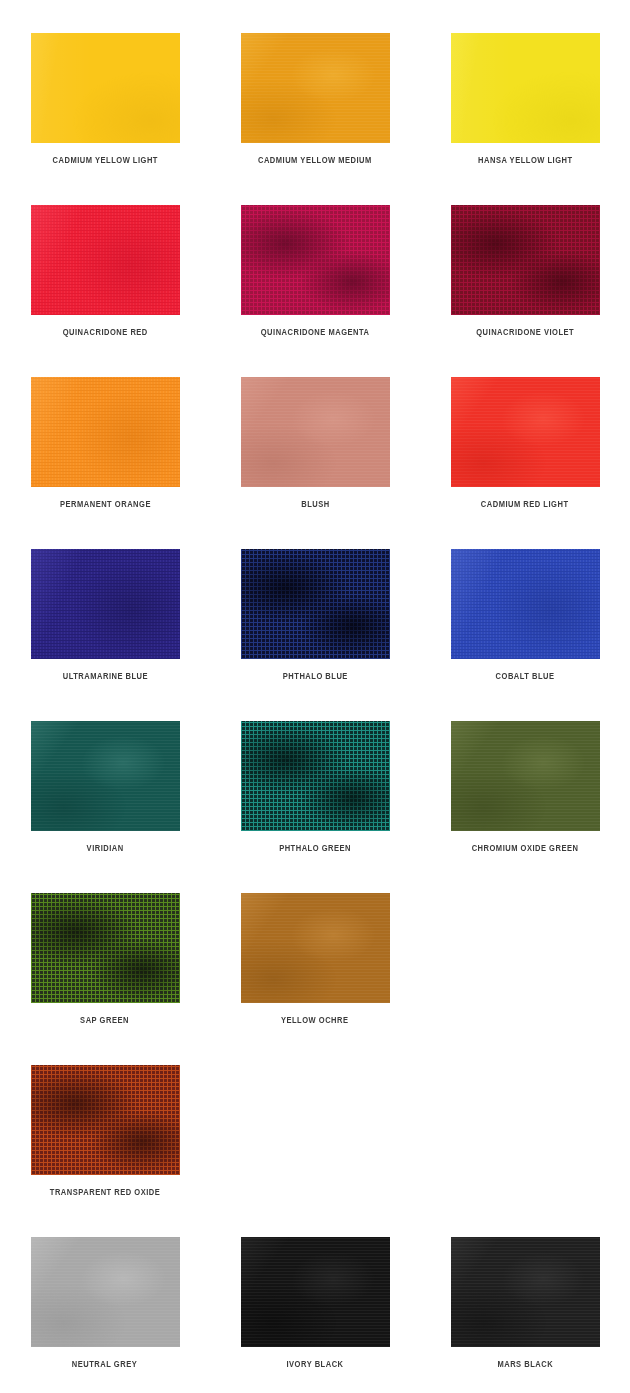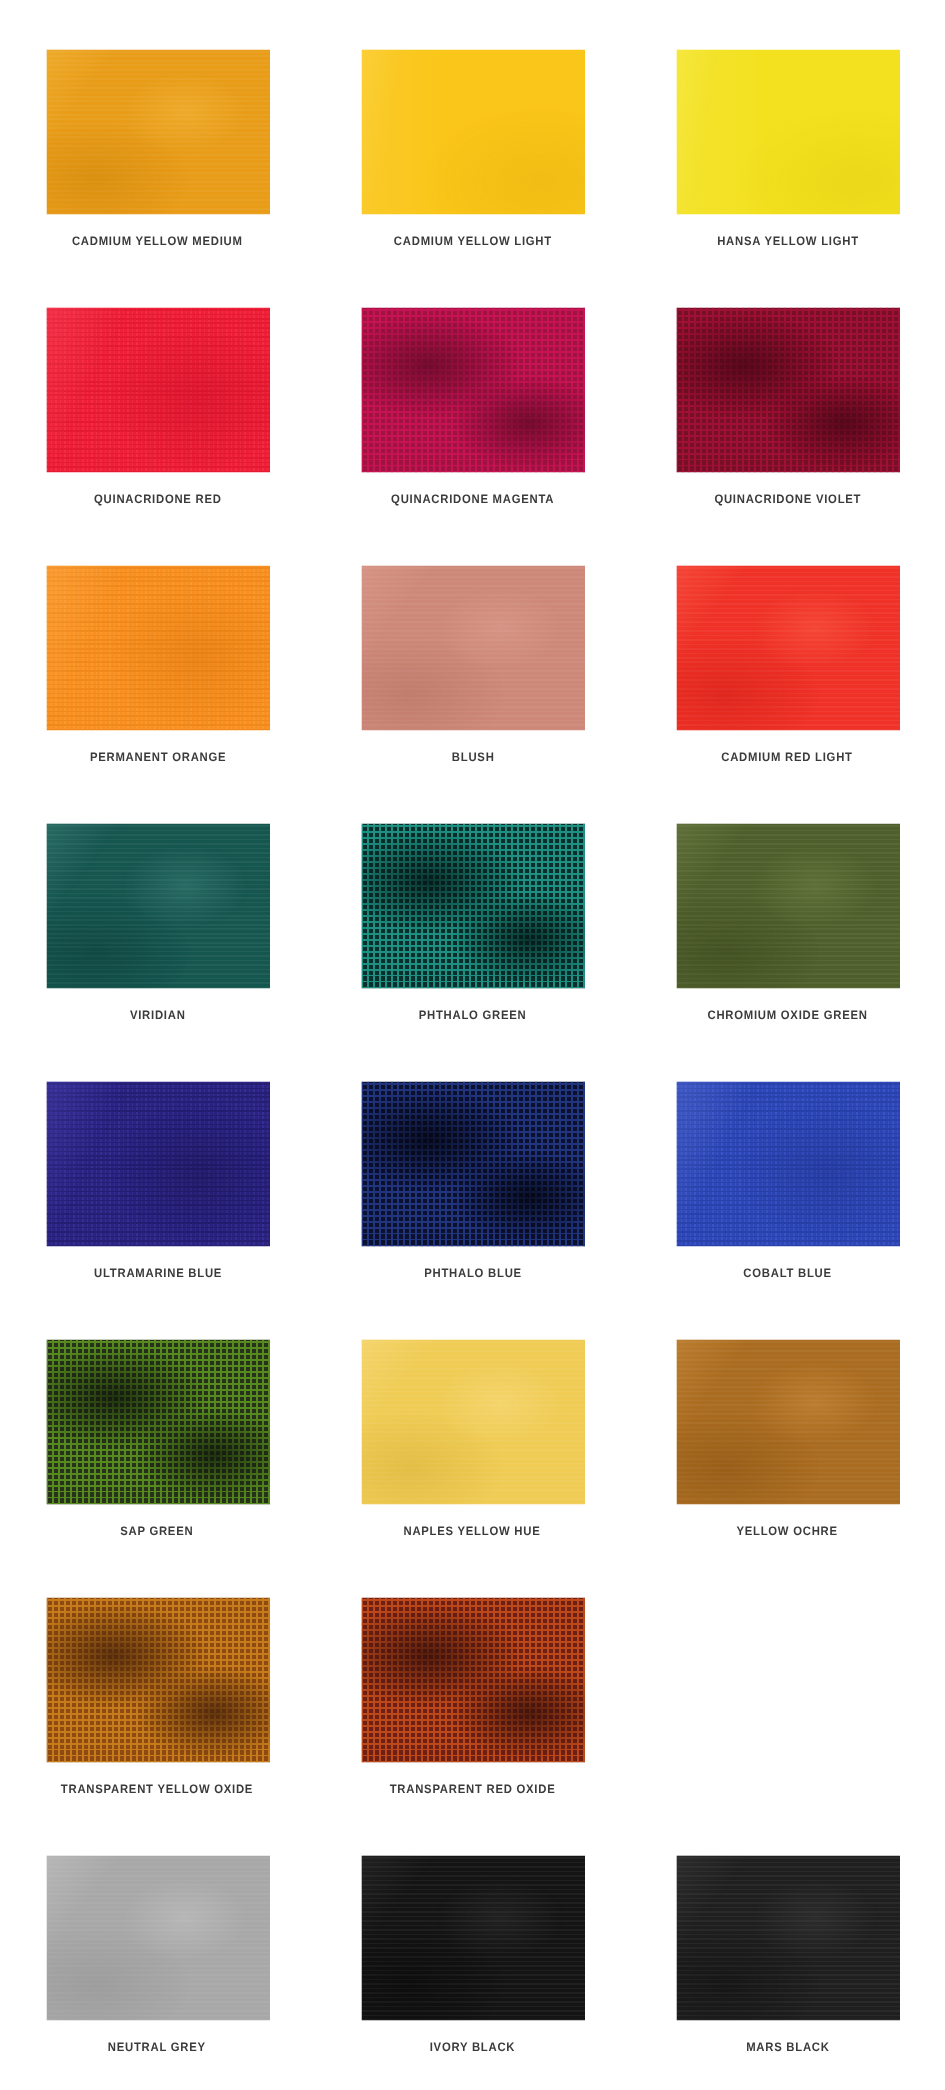--- a/index.html
+++ b/index.html
@@ -81,36 +81,36 @@
     white-space: nowrap;
   }
 </style>
 </head>
 <body>
 
 <div id="chart">
     <div class="swatch-row">
       <div class="swatch-cell">
         <div class="swatch-chip">
-          <div class="paint-base" style="background: rgb(232, 156, 24);"></div>
-          <div class="paint-weave" style="background-image: repeating-linear-gradient(0deg, rgba(255, 255, 255, 0.1) 0px, rgba(255, 255, 255, 0.1) 1px, transparent 1px, transparent 3px); opacity: 0.5;"></div>
-          <div class="paint-impasto" style="background-image: linear-gradient(128deg, rgb(247, 194, 74) 0%, transparent 22%), radial-gradient(48% 42% at 62% 38%, rgb(247, 194, 74) 0%, transparent 60%), radial-gradient(60% 50% at 22% 78%, rgb(198, 124, 6) 0%, transparent 70%); opacity: 0.38;"></div>
-        </div>
-        <div class="swatch-label">CADMIUM YELLOW MEDIUM</div>
-      </div>
-      <div class="swatch-cell">
-        <div class="swatch-chip">
           <div class="paint-base" style="background: rgb(250, 198, 25);"></div>
           <div class="paint-weave" style="background-image: linear-gradient(90deg, rgba(255, 255, 255, 0.08), transparent 40%); opacity: 0.8;"></div>
           <div class="paint-impasto" style="background-image: linear-gradient(100deg, rgb(255, 224, 102) 0%, transparent 18%), radial-gradient(70% 60% at 80% 80%, rgb(217, 164, 10) 0%, transparent 75%); opacity: 0.26;"></div>
         </div>
         <div class="swatch-label">CADMIUM YELLOW LIGHT</div>
       </div>
       <div class="swatch-cell">
         <div class="swatch-chip">
+          <div class="paint-base" style="background: rgb(232, 156, 24);"></div>
+          <div class="paint-weave" style="background-image: repeating-linear-gradient(0deg, rgba(255, 255, 255, 0.1) 0px, rgba(255, 255, 255, 0.1) 1px, transparent 1px, transparent 3px); opacity: 0.5;"></div>
+          <div class="paint-impasto" style="background-image: linear-gradient(128deg, rgb(247, 194, 74) 0%, transparent 22%), radial-gradient(48% 42% at 62% 38%, rgb(247, 194, 74) 0%, transparent 60%), radial-gradient(60% 50% at 22% 78%, rgb(198, 124, 6) 0%, transparent 70%); opacity: 0.38;"></div>
+        </div>
+        <div class="swatch-label">CADMIUM YELLOW MEDIUM</div>
+      </div>
+      <div class="swatch-cell">
+        <div class="swatch-chip">
           <div class="paint-base" style="background: rgb(243, 225, 32);"></div>
           <div class="paint-weave" style="background-image: linear-gradient(90deg, rgba(255, 255, 255, 0.08), transparent 40%); opacity: 0.8;"></div>
           <div class="paint-impasto" style="background-image: linear-gradient(100deg, rgb(253, 244, 106) 0%, transparent 18%), radial-gradient(70% 60% at 80% 80%, rgb(212, 194, 6) 0%, transparent 75%); opacity: 0.26;"></div>
         </div>
         <div class="swatch-label">HANSA YELLOW LIGHT</div>
       </div>
     </div>
     <div class="swatch-row">
       <div class="swatch-cell">
         <div class="swatch-chip">
@@ -159,20 +159,46 @@
           <div class="paint-base" style="background: rgb(239, 49, 39);"></div>
           <div class="paint-weave" style="background-image: repeating-linear-gradient(0deg, rgba(255, 255, 255, 0.1) 0px, rgba(255, 255, 255, 0.1) 1px, transparent 1px, transparent 3px); opacity: 0.5;"></div>
           <div class="paint-impasto" style="background-image: linear-gradient(128deg, rgb(255, 106, 84) 0%, transparent 22%), radial-gradient(48% 42% at 62% 38%, rgb(255, 106, 84) 0%, transparent 60%), radial-gradient(60% 50% at 22% 78%, rgb(201, 26, 18) 0%, transparent 70%); opacity: 0.38;"></div>
         </div>
         <div class="swatch-label">CADMIUM RED LIGHT</div>
       </div>
     </div>
     <div class="swatch-row">
       <div class="swatch-cell">
         <div class="swatch-chip">
+          <div class="paint-base" style="background: rgb(43, 35, 130);"></div>
+          <div class="paint-weave" style="background-image: repeating-linear-gradient(0deg, rgb(20, 16, 63) 0px, rgb(20, 16, 63) 1px, transparent 1px, transparent 3px), repeating-linear-gradient(90deg, rgb(91, 84, 196) 0px, rgb(91, 84, 196) 1px, transparent 1px, transparent 3px); opacity: 0.22;"></div>
+          <div class="paint-impasto" style="background-image: linear-gradient(115deg, rgb(91, 84, 196) 0%, transparent 28%), radial-gradient(55% 60% at 68% 55%, rgb(20, 16, 63) 0%, transparent 72%); opacity: 0.32;"></div>
+        </div>
+        <div class="swatch-label">ULTRAMARINE BLUE</div>
+      </div>
+      <div class="swatch-cell">
+        <div class="swatch-chip">
+          <div class="paint-base" style="background: rgb(13, 17, 48);"></div>
+          <div class="paint-weave" style="background-image: repeating-linear-gradient(0deg, rgb(52, 85, 194) 0px, rgb(52, 85, 194) 1px, transparent 1px, transparent 4px), repeating-linear-gradient(90deg, rgb(52, 85, 194) 0px, rgb(52, 85, 194) 1px, transparent 1px, transparent 4px); opacity: 0.55;"></div>
+          <div class="paint-impasto" style="background-image: radial-gradient(60% 45% at 30% 35%, rgb(4, 5, 15) 0%, transparent 70%), radial-gradient(50% 40% at 75% 70%, rgb(4, 5, 15) 0%, transparent 70%); opacity: 0.75;"></div>
+        </div>
+        <div class="swatch-label">PHTHALO BLUE</div>
+      </div>
+      <div class="swatch-cell">
+        <div class="swatch-chip">
+          <div class="paint-base" style="background: rgb(45, 71, 184);"></div>
+          <div class="paint-weave" style="background-image: repeating-linear-gradient(0deg, rgb(27, 45, 128) 0px, rgb(27, 45, 128) 1px, transparent 1px, transparent 3px), repeating-linear-gradient(90deg, rgb(107, 130, 222) 0px, rgb(107, 130, 222) 1px, transparent 1px, transparent 3px); opacity: 0.22;"></div>
+          <div class="paint-impasto" style="background-image: linear-gradient(115deg, rgb(107, 130, 222) 0%, transparent 28%), radial-gradient(55% 60% at 68% 55%, rgb(27, 45, 128) 0%, transparent 72%); opacity: 0.32;"></div>
+        </div>
+        <div class="swatch-label">COBALT BLUE</div>
+      </div>
+    </div>
+    <div class="swatch-row">
+      <div class="swatch-cell">
+        <div class="swatch-chip">
           <div class="paint-base" style="background: rgb(21, 86, 79);"></div>
           <div class="paint-weave" style="background-image: repeating-linear-gradient(0deg, rgba(255, 255, 255, 0.1) 0px, rgba(255, 255, 255, 0.1) 1px, transparent 1px, transparent 3px); opacity: 0.5;"></div>
           <div class="paint-impasto" style="background-image: linear-gradient(128deg, rgb(74, 143, 133) 0%, transparent 22%), radial-gradient(48% 42% at 62% 38%, rgb(74, 143, 133) 0%, transparent 60%), radial-gradient(60% 50% at 22% 78%, rgb(10, 53, 49) 0%, transparent 70%); opacity: 0.38;"></div>
         </div>
         <div class="swatch-label">VIRIDIAN</div>
       </div>
       <div class="swatch-cell">
         <div class="swatch-chip">
           <div class="paint-base" style="background: rgb(11, 47, 44);"></div>
           <div class="paint-weave" style="background-image: repeating-linear-gradient(0deg, rgb(47, 224, 203) 0px, rgb(47, 224, 203) 1px, transparent 1px, transparent 4px), repeating-linear-gradient(90deg, rgb(47, 224, 203) 0px, rgb(47, 224, 203) 1px, transparent 1px, transparent 4px); opacity: 0.55;"></div>
@@ -185,78 +211,36 @@
           <div class="paint-base" style="background: rgb(79, 95, 43);"></div>
           <div class="paint-weave" style="background-image: repeating-linear-gradient(0deg, rgba(255, 255, 255, 0.1) 0px, rgba(255, 255, 255, 0.1) 1px, transparent 1px, transparent 3px); opacity: 0.5;"></div>
           <div class="paint-impasto" style="background-image: linear-gradient(128deg, rgb(125, 140, 82) 0%, transparent 22%), radial-gradient(48% 42% at 62% 38%, rgb(125, 140, 82) 0%, transparent 60%), radial-gradient(60% 50% at 22% 78%, rgb(52, 63, 24) 0%, transparent 70%); opacity: 0.38;"></div>
         </div>
         <div class="swatch-label">CHROMIUM OXIDE GREEN</div>
       </div>
     </div>
     <div class="swatch-row">
       <div class="swatch-cell">
         <div class="swatch-chip">
-          <div class="paint-base" style="background: rgb(43, 35, 130);"></div>
-          <div class="paint-weave" style="background-image: repeating-linear-gradient(0deg, rgb(20, 16, 63) 0px, rgb(20, 16, 63) 1px, transparent 1px, transparent 3px), repeating-linear-gradient(90deg, rgb(91, 84, 196) 0px, rgb(91, 84, 196) 1px, transparent 1px, transparent 3px); opacity: 0.22;"></div>
-          <div class="paint-impasto" style="background-image: linear-gradient(115deg, rgb(91, 84, 196) 0%, transparent 28%), radial-gradient(55% 60% at 68% 55%, rgb(20, 16, 63) 0%, transparent 72%); opacity: 0.32;"></div>
-        </div>
-        <div class="swatch-label">ULTRAMARINE BLUE</div>
-      </div>
-      <div class="swatch-cell">
-        <div class="swatch-chip">
-          <div class="paint-base" style="background: rgb(13, 17, 48);"></div>
-          <div class="paint-weave" style="background-image: repeating-linear-gradient(0deg, rgb(52, 85, 194) 0px, rgb(52, 85, 194) 1px, transparent 1px, transparent 4px), repeating-linear-gradient(90deg, rgb(52, 85, 194) 0px, rgb(52, 85, 194) 1px, transparent 1px, transparent 4px); opacity: 0.55;"></div>
-          <div class="paint-impasto" style="background-image: radial-gradient(60% 45% at 30% 35%, rgb(4, 5, 15) 0%, transparent 70%), radial-gradient(50% 40% at 75% 70%, rgb(4, 5, 15) 0%, transparent 70%); opacity: 0.75;"></div>
-        </div>
-        <div class="swatch-label">PHTHALO BLUE</div>
-      </div>
-      <div class="swatch-cell">
-        <div class="swatch-chip">
-          <div class="paint-base" style="background: rgb(45, 71, 184);"></div>
-          <div class="paint-weave" style="background-image: repeating-linear-gradient(0deg, rgb(27, 45, 128) 0px, rgb(27, 45, 128) 1px, transparent 1px, transparent 3px), repeating-linear-gradient(90deg, rgb(107, 130, 222) 0px, rgb(107, 130, 222) 1px, transparent 1px, transparent 3px); opacity: 0.22;"></div>
-          <div class="paint-impasto" style="background-image: linear-gradient(115deg, rgb(107, 130, 222) 0%, transparent 28%), radial-gradient(55% 60% at 68% 55%, rgb(27, 45, 128) 0%, transparent 72%); opacity: 0.32;"></div>
-        </div>
-        <div class="swatch-label">COBALT BLUE</div>
-      </div>
-    </div>
-    <div class="swatch-row">
-      <div class="swatch-cell">
-        <div class="swatch-chip">
           <div class="paint-base" style="background: rgb(38, 50, 28);"></div>
           <div class="paint-weave" style="background-image: repeating-linear-gradient(0deg, rgb(127, 211, 33) 0px, rgb(127, 211, 33) 1px, transparent 1px, transparent 4px), repeating-linear-gradient(90deg, rgb(127, 211, 33) 0px, rgb(127, 211, 33) 1px, transparent 1px, transparent 4px); opacity: 0.55;"></div>
           <div class="paint-impasto" style="background-image: radial-gradient(60% 45% at 30% 35%, rgb(16, 22, 11) 0%, transparent 70%), radial-gradient(50% 40% at 75% 70%, rgb(16, 22, 11) 0%, transparent 70%); opacity: 0.75;"></div>
         </div>
         <div class="swatch-label">SAP GREEN</div>
       </div>
       <div class="swatch-cell">
         <div class="swatch-chip">
-          <div class="paint-base" style="background: rgb(240, 204, 85);"></div>
-          <div class="paint-weave" style="background-image: repeating-linear-gradient(0deg, rgba(255, 255, 255, 0.1) 0px, rgba(255, 255, 255, 0.1) 1px, transparent 1px, transparent 3px); opacity: 0.5;"></div>
-          <div class="paint-impasto" style="background-image: linear-gradient(128deg, rgb(251, 227, 146) 0%, transparent 22%), radial-gradient(48% 42% at 62% 38%, rgb(251, 227, 146) 0%, transparent 60%), radial-gradient(60% 50% at 22% 78%, rgb(207, 169, 47) 0%, transparent 70%); opacity: 0.38;"></div>
-        </div>
-        <div class="swatch-label">NAPLES YELLOW HUE</div>
-      </div>
-      <div class="swatch-cell">
-        <div class="swatch-chip">
           <div class="paint-base" style="background: rgb(170, 108, 32);"></div>
           <div class="paint-weave" style="background-image: repeating-linear-gradient(0deg, rgba(255, 255, 255, 0.1) 0px, rgba(255, 255, 255, 0.1) 1px, transparent 1px, transparent 3px); opacity: 0.5;"></div>
           <div class="paint-impasto" style="background-image: linear-gradient(128deg, rgb(213, 154, 76) 0%, transparent 22%), radial-gradient(48% 42% at 62% 38%, rgb(213, 154, 76) 0%, transparent 60%), radial-gradient(60% 50% at 22% 78%, rgb(125, 76, 17) 0%, transparent 70%); opacity: 0.38;"></div>
         </div>
         <div class="swatch-label">YELLOW OCHRE</div>
       </div>
     </div>
     <div class="swatch-row">
-      <div class="swatch-cell">
-        <div class="swatch-chip">
-          <div class="paint-base" style="background: rgb(142, 74, 18);"></div>
-          <div class="paint-weave" style="background-image: repeating-linear-gradient(0deg, rgb(245, 166, 35) 0px, rgb(245, 166, 35) 1px, transparent 1px, transparent 4px), repeating-linear-gradient(90deg, rgb(245, 166, 35) 0px, rgb(245, 166, 35) 1px, transparent 1px, transparent 4px); opacity: 0.55;"></div>
-          <div class="paint-impasto" style="background-image: radial-gradient(60% 45% at 30% 35%, rgb(66, 32, 10) 0%, transparent 70%), radial-gradient(50% 40% at 75% 70%, rgb(66, 32, 10) 0%, transparent 70%); opacity: 0.75;"></div>
-        </div>
-        <div class="swatch-label">TRANSPARENT YELLOW OXIDE</div>
-      </div>
       <div class="swatch-cell">
         <div class="swatch-chip">
           <div class="paint-base" style="background: rgb(110, 32, 21);"></div>
           <div class="paint-weave" style="background-image: repeating-linear-gradient(0deg, rgb(255, 106, 30) 0px, rgb(255, 106, 30) 1px, transparent 1px, transparent 4px), repeating-linear-gradient(90deg, rgb(255, 106, 30) 0px, rgb(255, 106, 30) 1px, transparent 1px, transparent 4px); opacity: 0.55;"></div>
           <div class="paint-impasto" style="background-image: radial-gradient(60% 45% at 30% 35%, rgb(51, 16, 10) 0%, transparent 70%), radial-gradient(50% 40% at 75% 70%, rgb(51, 16, 10) 0%, transparent 70%); opacity: 0.75;"></div>
         </div>
         <div class="swatch-label">TRANSPARENT RED OXIDE</div>
       </div>
     </div>
     <div class="swatch-row">

